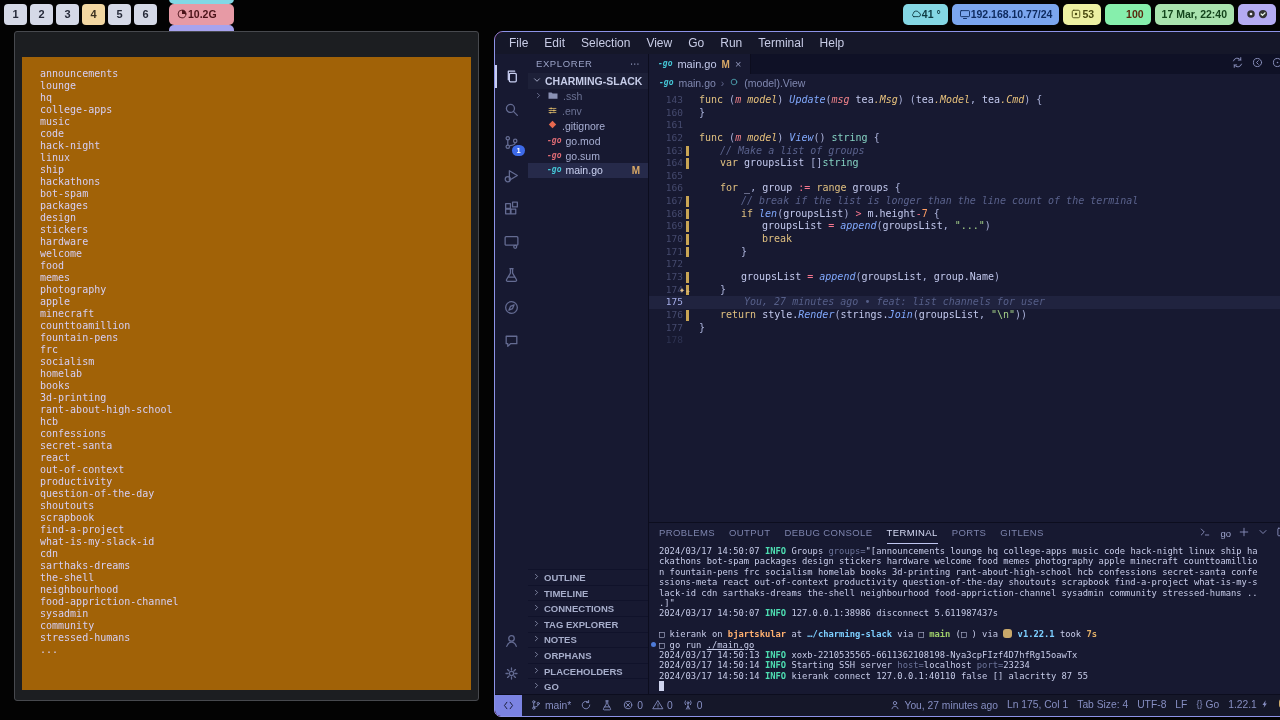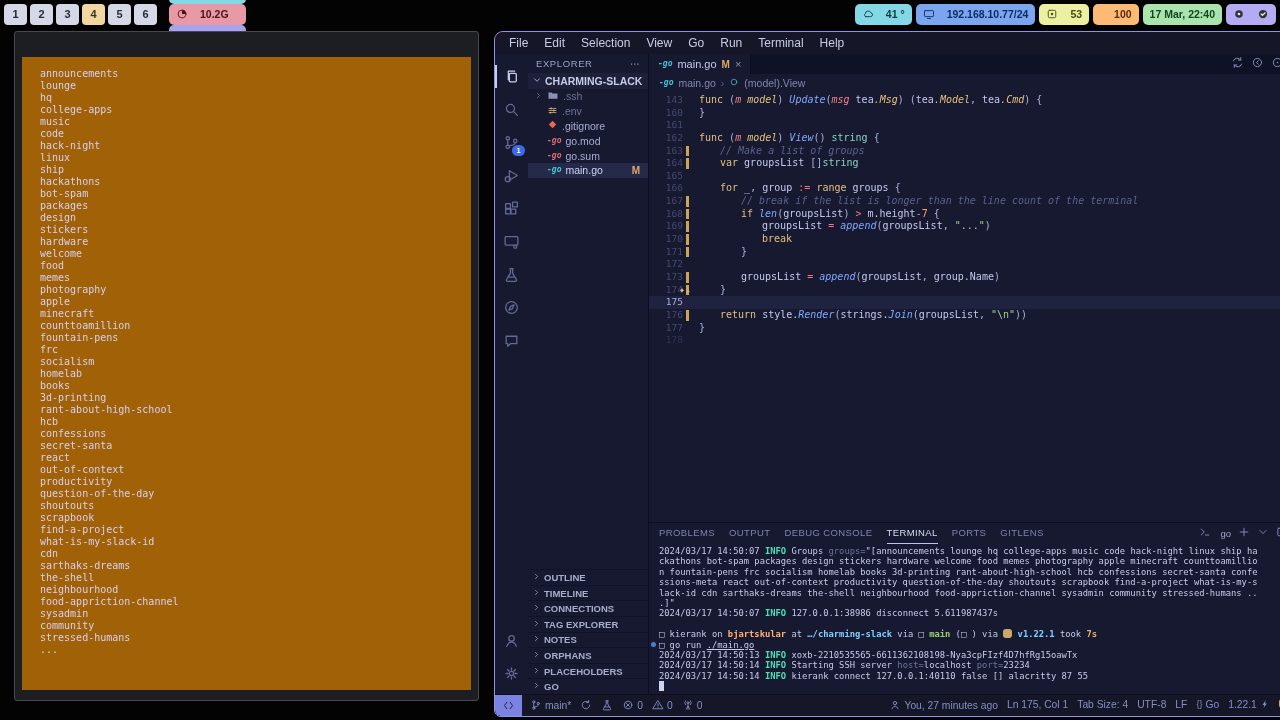--- a/index.html
+++ b/index.html
@@ -6,21 +6,21 @@
     font-family:"Liberation Sans",sans-serif;-webkit-user-select:none;user-select:none}
   .mono{font-family:"DejaVu Sans Mono",monospace}
 
   
   #topbar{position:absolute;top:0;left:0;right:0;height:28px;display:flex;align-items:center;
     background:#030303;padding:0 4px;gap:4px}
   #workspaces{display:flex;gap:3px;margin-right:8px}
   .ws{width:23px;height:21px;border-radius:4px;background:#d5d9e7;color:#262a3a;
     font-weight:bold;font-size:11px;line-height:21px;text-align:center}
   .ws.active{background:#f2d7a2;color:#3a3020}
-  .badge{height:21px;border-radius:5px;display:flex;align-items:center;gap:12px;padding:0 7px;
+  .badge{height:21px;border-radius:5px;display:flex;align-items:center;gap:0;padding:0 7px;
     font-weight:bold;font-size:10.5px;white-space:nowrap}
   .badge svg{display:block}
   #right-badges{margin-left:auto;display:flex;gap:4px}
 
   
   #term-window{position:absolute;left:14px;top:31px;width:465px;height:670px;background:#1c1e21;
     border:1px solid #47494e;border-radius:3px;box-sizing:border-box}
   #term-inner{position:absolute;left:7px;right:7px;top:25px;bottom:10px;background:#a16207}
   #channels{position:absolute;left:18px;top:11px;right:4px;bottom:4px;overflow:hidden;
     font-size:10px;line-height:12px;color:#d5cff5;letter-spacing:0}
@@ -171,21 +171,21 @@
       </div>
       <div class="badge" style="background: rgb(237, 240, 162); color: rgb(74, 74, 16);">
         <span>
           <svg width="12" height="12" viewBox="0 0 16 16" fill="none" stroke="currentColor" stroke-width="1.2" stroke-linecap="round" stroke-linejoin="round">
             <rect x="3" y="3" width="10" height="10" rx="2"></rect>
             <circle cx="8" cy="8" r="1.6" fill="currentColor" stroke="none"></circle>
           </svg>
         </span>
         <span>53</span>
       </div>
-      <div class="badge" style="background: #fdba74; color: rgb(90, 42, 14); padding-left: 21px;">
+      <div class="badge" style="background: #86efac; color: rgb(90, 42, 14); padding-left: 21px;">
         <span>100</span>
       </div>
       <div class="badge" style="background: rgb(169, 227, 174); color: rgb(20, 69, 28);">
         <span>17 Mar, 22:40</span>
       </div>
       <div class="badge" style="background: rgb(180, 171, 242); color: rgb(51, 51, 51);">
         <span>
           <svg width="12" height="12" viewBox="0 0 16 16" fill="none" stroke="currentColor" stroke-width="1.2" stroke-linecap="round" stroke-linejoin="round">
             <circle cx="8" cy="8" r="5" fill="currentColor" stroke="none"></circle>
             <circle cx="8" cy="8" r="1.8" fill="#e8e4f8" stroke="none"></circle>
@@ -512,21 +512,21 @@
           <div class="cl"><span class="ln">165</span><span class="ct" style="padding-left: 0px;"></span></div>
           <div class="cl"><span class="ln">166</span><span class="ct" style="padding-left: 21px;"><span class="tok-kw">for </span><span class="tok-df">_</span><span class="tok-pu">, </span><span class="tok-df">group </span><span class="tok-op">:=</span><span class="tok-df"> </span><span class="tok-kw">range</span><span class="tok-df"> groups </span><span class="tok-pu">{</span></span></div>
           <div class="cl"><span class="ln">167</span><span class="mbar"></span><span class="ct" style="padding-left: 42px;"><span class="tok-cm">// break if the list is longer than the line count of the terminal</span></span></div>
           <div class="cl"><span class="ln">168</span><span class="mbar"></span><span class="ct" style="padding-left: 42px;"><span class="tok-kw">if </span><span class="tok-fn">len</span><span class="tok-pu">(</span><span class="tok-df">groupsList</span><span class="tok-pu">) </span><span class="tok-op">&gt;</span><span class="tok-df"> m.height</span><span class="tok-op">-</span><span class="tok-nu">7</span><span class="tok-pu"> {</span></span></div>
           <div class="cl"><span class="ln">169</span><span class="mbar"></span><span class="ct" style="padding-left: 63px;"><span class="tok-df">groupsList </span><span class="tok-op">=</span><span class="tok-df"> </span><span class="tok-fn">append</span><span class="tok-pu">(</span><span class="tok-df">groupsList</span><span class="tok-pu">, </span><span class="tok-st">"..."</span><span class="tok-pu">)</span></span></div>
           <div class="cl"><span class="ln">170</span><span class="mbar"></span><span class="ct" style="padding-left: 63px;"><span class="tok-kw">break</span></span></div>
           <div class="cl"><span class="ln">171</span><span class="mbar"></span><span class="ct" style="padding-left: 42px;"><span class="tok-pu">}</span></span></div>
           <div class="cl"><span class="ln">172</span><span class="ct" style="padding-left: 0px;"></span></div>
           <div class="cl"><span class="ln">173</span><span class="mbar"></span><span class="ct" style="padding-left: 42px;"><span class="tok-df">groupsList </span><span class="tok-op">=</span><span class="tok-df"> </span><span class="tok-fn">append</span><span class="tok-pu">(</span><span class="tok-df">groupsList</span><span class="tok-pu">, </span><span class="tok-df">group.Name</span><span class="tok-pu">)</span></span></div>
           <div class="cl"><span class="ln">174</span><span class="mbar"></span><span class="ct" style="padding-left: 21px;"><span class="sparkle">✦₊</span><span class="tok-pu">}</span></span></div>
-          <div class="cl current"><span class="ln">175</span><span class="ct" style="padding-left: 21px;"></span></div>
+          <div class="cl current"><span class="ln">175</span><span class="ct" style="padding-left: 21px;"></span><span class="blame">You, 27 minutes ago • feat: list channels for user</span></div>
           <div class="cl"><span class="ln">176</span><span class="mbar"></span><span class="ct" style="padding-left: 21px;"><span class="tok-kw">return </span><span class="tok-df">style.</span><span class="tok-fn">Render</span><span class="tok-pu">(</span><span class="tok-df">strings.</span><span class="tok-fn">Join</span><span class="tok-pu">(</span><span class="tok-df">groupsList</span><span class="tok-pu">, </span><span class="tok-st">"\n"</span><span class="tok-pu">))</span></span></div>
           <div class="cl"><span class="ln">177</span><span class="ct" style="padding-left: 0px;"><span class="tok-pu">}</span></span></div>
           <div class="cl dimnum"><span class="ln">178</span><span class="ct" style="padding-left: 0px;"></span></div>
         </div>
       <div id="panel">
         <div id="panel-head">
             <div class="ptab">PROBLEMS</div>
             <div class="ptab">OUTPUT</div>
             <div class="ptab">DEBUG CONSOLE</div>
             <div class="ptab active">TERMINAL</div>

